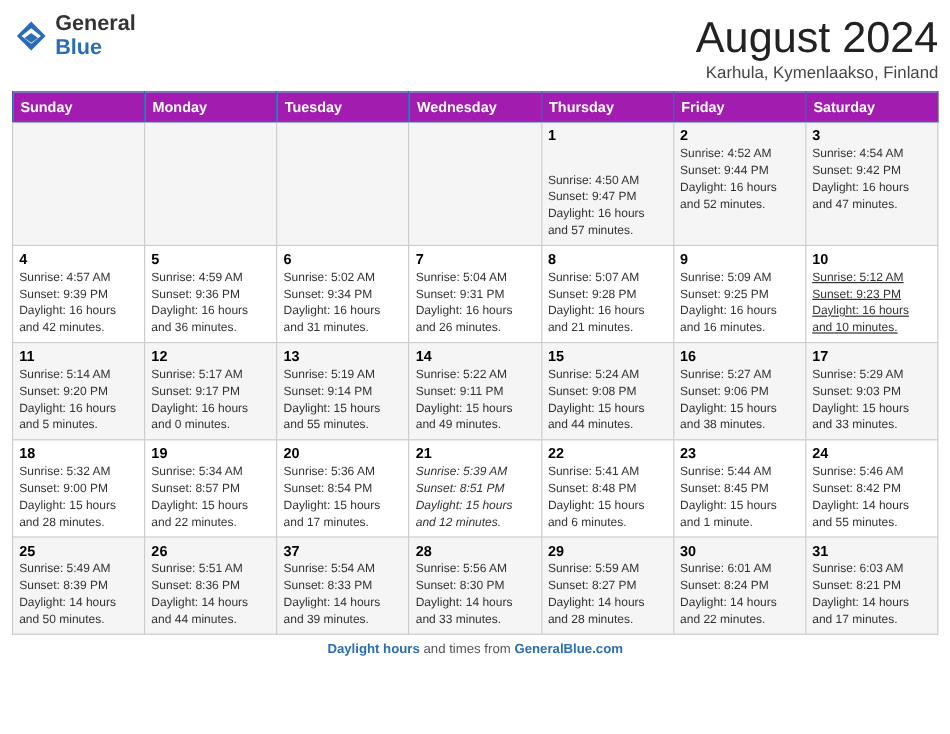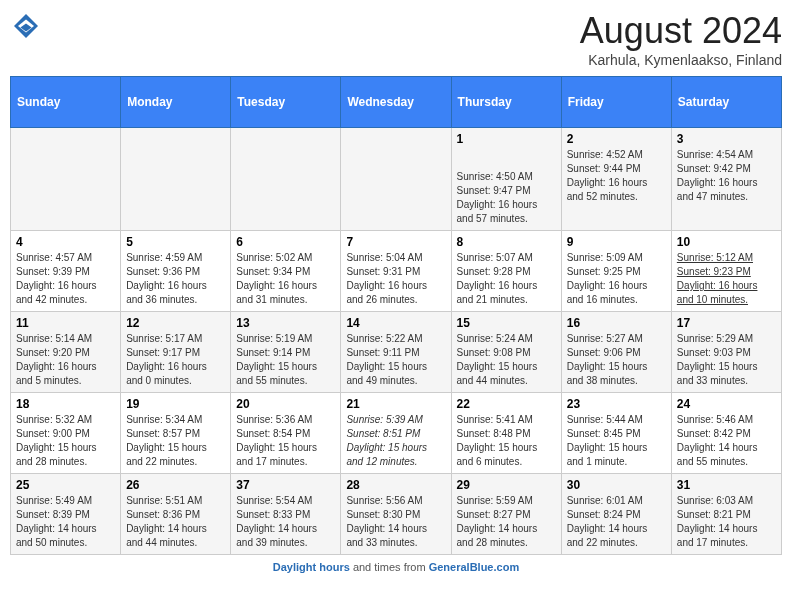--- a/index.html
+++ b/index.html
@@ -43,24 +43,24 @@
     .calendar-subtitle {
       font-size: 14px;
       color: #444;
     }
     .calendar-table {
       width: 100%;
       border-collapse: collapse;
       font-size: 10.5px;
     }
     .calendar-table th {
-      background-color: #3b82f6;
+      background-color: #a21caf;
       color: #fff;
       text-align: left;
-      padding: 18px 6px;
+      padding: 5px 6px;
       font-size: 12px;
       font-weight: bold;
       border: 1px solid #2a6db5;
     }
     .calendar-table td {
       border: 1px solid #ccc;
       vertical-align: top;
       padding: 4px 5px;
       width: calc(100% / 7);
       min-height: 80px;
@@ -100,20 +100,24 @@
 </head>
 <body>
 
 <div class="header-area">
   <div class="logo">
     <svg class="logo-icon" viewBox="0 0 40 40">
       <polygon points="20,5 35,20 20,35 5,20" fill="#2a6db5"></polygon>
       <polygon points="20,12 30,20 20,28 10,20" fill="#fff"></polygon>
       <polygon points="20,17 27,22 20,27 13,22" fill="#2a6db5"></polygon>
     </svg>
+    <div class="logo-text">
+      <span class="general">General</span><br>
+      <span class="blue">Blue</span>
+    </div>
   </div>
   <div class="title-area">
     <div class="calendar-title">August 2024</div>
     <div class="calendar-subtitle">Karhula, Kymenlaakso, Finland</div>
   </div>
 </div>
 
 <table class="calendar-table">
   <thead>
     <tr>

